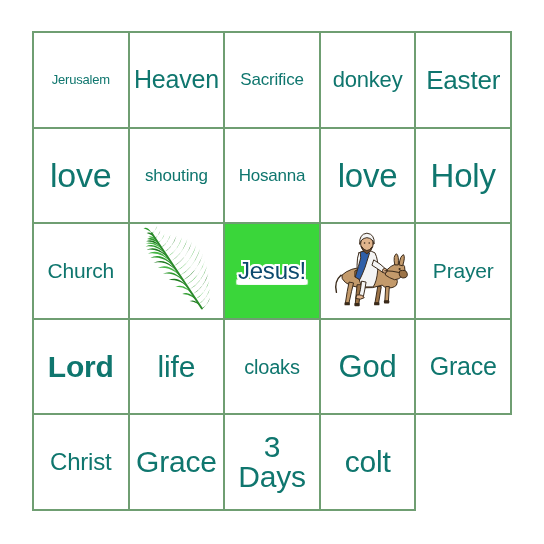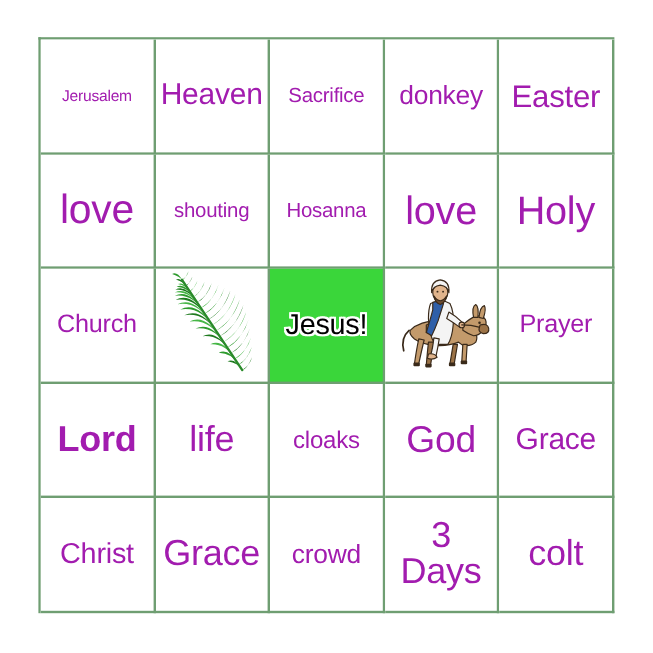--- a/index.html
+++ b/index.html
@@ -37,40 +37,41 @@
     align-items: center;
     justify-content: center;
     overflow: hidden;
     background: #ffffff;
     position: relative;
   }
 
   .cell-text {
     display: block;
     text-align: center;
-    color: #a21caf;
+    color: #0f766e;
     line-height: 1.0;
     white-space: pre-line;
     padding: 0 2px;
     letter-spacing: -0.2px;
   }
 
   
   .cell.marked {
     background: #3ad63a;
   }
   .cell.marked .cell-text {
-    color: #000000;
+    color: #0c4a6e;
     -webkit-text-stroke: 3px #ffffff;
     paint-order: stroke fill;
     text-shadow:
       -1.6px -1.6px 0 #ffffff,  1.6px -1.6px 0 #ffffff,
       -1.6px  1.6px 0 #ffffff,  1.6px  1.6px 0 #ffffff,
       -1.6px 0 0 #ffffff,  1.6px 0 0 #ffffff,
        0 -1.6px 0 #ffffff,  0  1.6px 0 #ffffff;
+    text-decoration: underline;
   }
 
   
   .cell.image-cell {
     padding: 2px;
   }
   .cell.image-cell svg {
     display: block;
     width: 100%;
     height: 100%;
@@ -236,22 +237,19 @@
     <div class="cell">
       <span class="cell-text" style="font-size: 25px;">Grace</span>
     </div>
     <div class="cell">
       <span class="cell-text" style="font-size: 24px;">Christ</span>
     </div>
     <div class="cell">
       <span class="cell-text" style="font-size: 30px;">Grace</span>
     </div>
     <div class="cell">
-      <span class="cell-text" style="font-size: 22px;">crowd</span>
-    </div>
-    <div class="cell">
       <span class="cell-text" style="font-size: 30px;">3
 Days</span>
     </div>
     <div class="cell">
       <span class="cell-text" style="font-size: 30px;">colt</span>
     </div>
   </div>
 
 </body></html>

